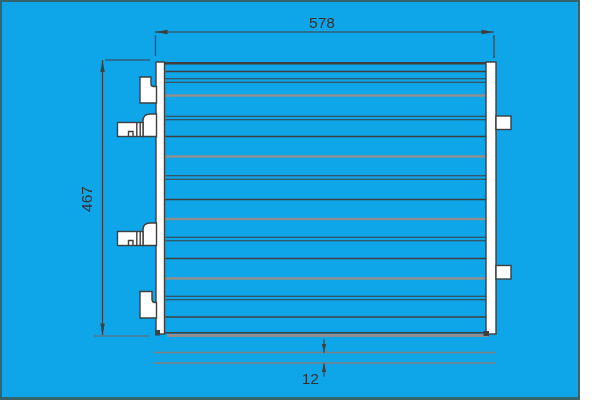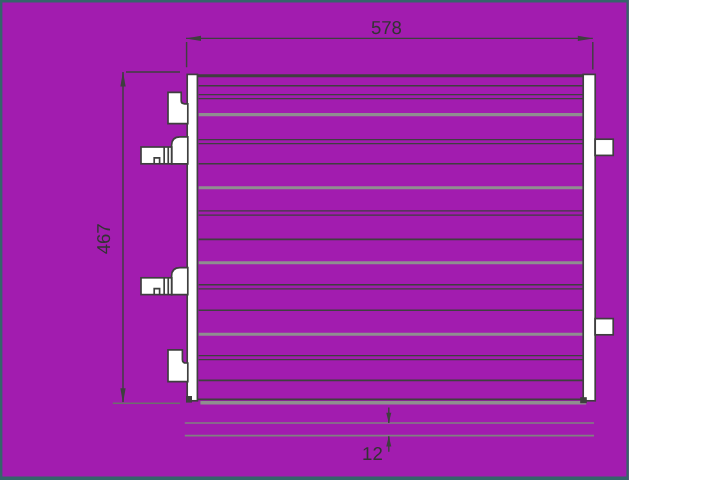--- a/index.html
+++ b/index.html
@@ -1,22 +1,22 @@
 <!DOCTYPE html>
 <html><head>
 <meta charset="utf-8">
 <style>
   html, body { margin: 0; padding: 0; }
   body { font-family: "Liberation Sans", sans-serif; }
   .page {
     position: relative;
-    width: 524px;
+    width: 580px;
     height: 400px;
     box-sizing: border-box;
-    background: #a21caf;
+    background: #0ea5e9;
     border: 2px solid #35646b;
     border-bottom-width: 3px;
     overflow: hidden;
   }
   svg.drawing { position: absolute; left: 0; top: 0; }
   .dim-text {
     font-family: "Liberation Sans", sans-serif;
     font-size: 15.5px;
   }
 </style>

